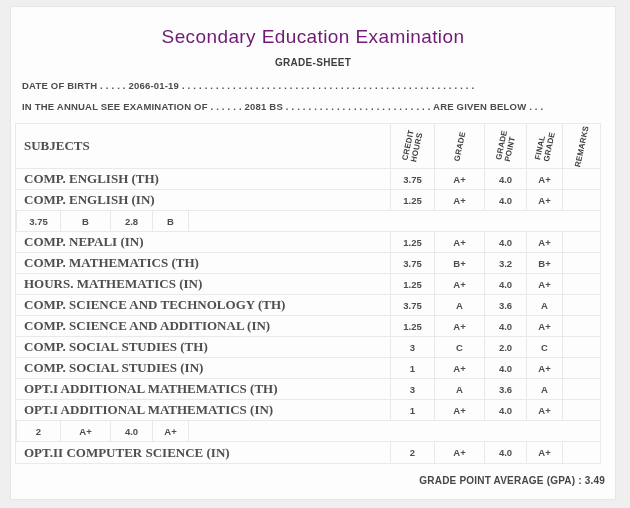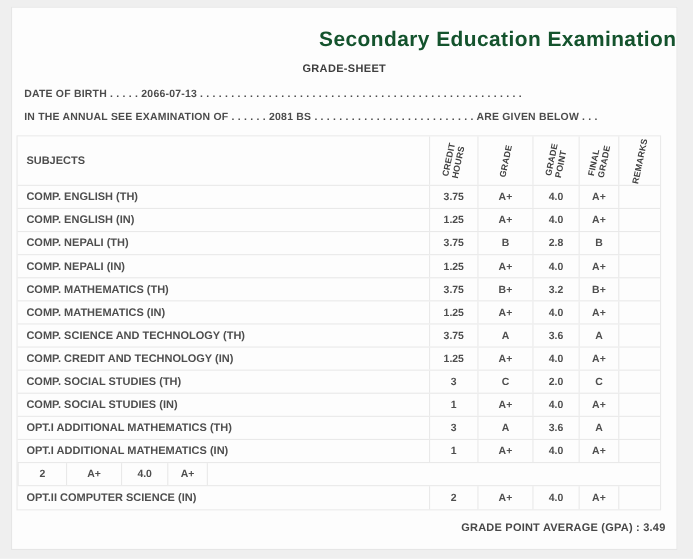--- a/index.html
+++ b/index.html
@@ -12,25 +12,25 @@
   }
   .card {
     position: absolute;
     left: 10px; top: 6px;
     width: 606px; height: 494px;
     background: #fdfdfd;
     border: 1px solid #e6e6e6;
   }
   .title {
     margin-top: 19px;
-    text-align: right;
+    text-align: center;
     font-size: 19px;
-    font-weight: bold;
+    font-weight: normal;
     letter-spacing: 0.4px;
-    color: #14532d;
+    color: #701a75;
   }
   .subtitle {
     margin-top: 9px;
     text-align: center;
     font-size: 10px;
     font-weight: bold;
     letter-spacing: 0.3px;
     color: #3e3e3e;
   }
   .info { margin: 13px 10px 0 11px; }
@@ -50,24 +50,25 @@
     background: #fdfdfd;
   }
   .thead, .trow { display: flex; width: 100%; }
   .thead { height: 45px; border-bottom: 1px solid #e9e9e9; }
   .trow  { height: 21px; border-bottom: 1px solid #e9e9e9; }
   .trow:last-child { border-bottom: none; }
   .cell { display: flex; align-items: center; overflow: visible; }
   .subj {
     flex: 1;
     padding-left: 8px;
-    font-size: 10px;
+    font-size: 13px;
     font-weight: bold;
     color: #4e4e4e;
     white-space: nowrap;
+    font-family: Liberation Serif, serif;
   }
   .val {
     justify-content: center;
     border-left: 1px solid #e9e9e9;
     font-size: 9.5px;
     font-weight: bold;
     color: #4e4e4e;
   }
   .col-0 { width: 44px; }
   .col-1 { width: 50px; }
@@ -98,21 +99,21 @@
 </style>
 </head>
 <body>
 
 <div class="card">
 
   <h1 class="title">Secondary Education Examination</h1>
   <h2 class="subtitle">GRADE-SHEET</h2>
 
   <div class="info">
-    <div class="info-line">DATE OF BIRTH . . . . . 2066-07-13 . . . . . . . . . . . . . . . . . . . . . . . . . . . . . . . . . . . . . . . . . . . . . . . . . . . .</div>
+    <div class="info-line">DATE OF BIRTH . . . . . 2066-01-19 . . . . . . . . . . . . . . . . . . . . . . . . . . . . . . . . . . . . . . . . . . . . . . . . . . . .</div>
     <div class="info-line">IN THE ANNUAL SEE EXAMINATION OF . . . . . . 2081 BS . . . . . . . . . . . . . . . . . . . . . . . . . . ARE GIVEN BELOW . . .</div>
   </div>
 
   <div class="gs-table">
     <div class="thead">
       <div class="cell subj">SUBJECTS</div>
 
     <div class="cell val hcell col-0">
         <span class="rot">CREDIT
 HOURS</span>
@@ -144,21 +145,20 @@
       </div>
         <div class="trow">
         <div class="cell subj">COMP. ENGLISH (IN)</div>
         <div class="cell val col-0">1.25</div>
         <div class="cell val col-1">A+</div>
         <div class="cell val col-2">4.0</div>
         <div class="cell val col-3">A+</div>
         <div class="cell val col-4"></div>
       </div>
         <div class="trow">
-        <div class="cell subj">COMP. NEPALI (TH)</div>
         <div class="cell val col-0">3.75</div>
         <div class="cell val col-1">B</div>
         <div class="cell val col-2">2.8</div>
         <div class="cell val col-3">B</div>
         <div class="cell val col-4"></div>
       </div>
         <div class="trow">
         <div class="cell subj">COMP. NEPALI (IN)</div>
         <div class="cell val col-0">1.25</div>
         <div class="cell val col-1">A+</div>
@@ -168,37 +168,37 @@
       </div>
         <div class="trow">
         <div class="cell subj">COMP. MATHEMATICS (TH)</div>
         <div class="cell val col-0">3.75</div>
         <div class="cell val col-1">B+</div>
         <div class="cell val col-2">3.2</div>
         <div class="cell val col-3">B+</div>
         <div class="cell val col-4"></div>
       </div>
         <div class="trow">
-        <div class="cell subj">COMP. MATHEMATICS (IN)</div>
+        <div class="cell subj">HOURS. MATHEMATICS (IN)</div>
         <div class="cell val col-0">1.25</div>
         <div class="cell val col-1">A+</div>
         <div class="cell val col-2">4.0</div>
         <div class="cell val col-3">A+</div>
         <div class="cell val col-4"></div>
       </div>
         <div class="trow">
         <div class="cell subj">COMP. SCIENCE AND TECHNOLOGY (TH)</div>
         <div class="cell val col-0">3.75</div>
         <div class="cell val col-1">A</div>
         <div class="cell val col-2">3.6</div>
         <div class="cell val col-3">A</div>
         <div class="cell val col-4"></div>
       </div>
         <div class="trow">
-        <div class="cell subj">COMP. CREDIT AND TECHNOLOGY (IN)</div>
+        <div class="cell subj">COMP. SCIENCE AND ADDITIONAL (IN)</div>
         <div class="cell val col-0">1.25</div>
         <div class="cell val col-1">A+</div>
         <div class="cell val col-2">4.0</div>
         <div class="cell val col-3">A+</div>
         <div class="cell val col-4"></div>
       </div>
         <div class="trow">
         <div class="cell subj">COMP. SOCIAL STUDIES (TH)</div>
         <div class="cell val col-0">3</div>
         <div class="cell val col-1">C</div>

